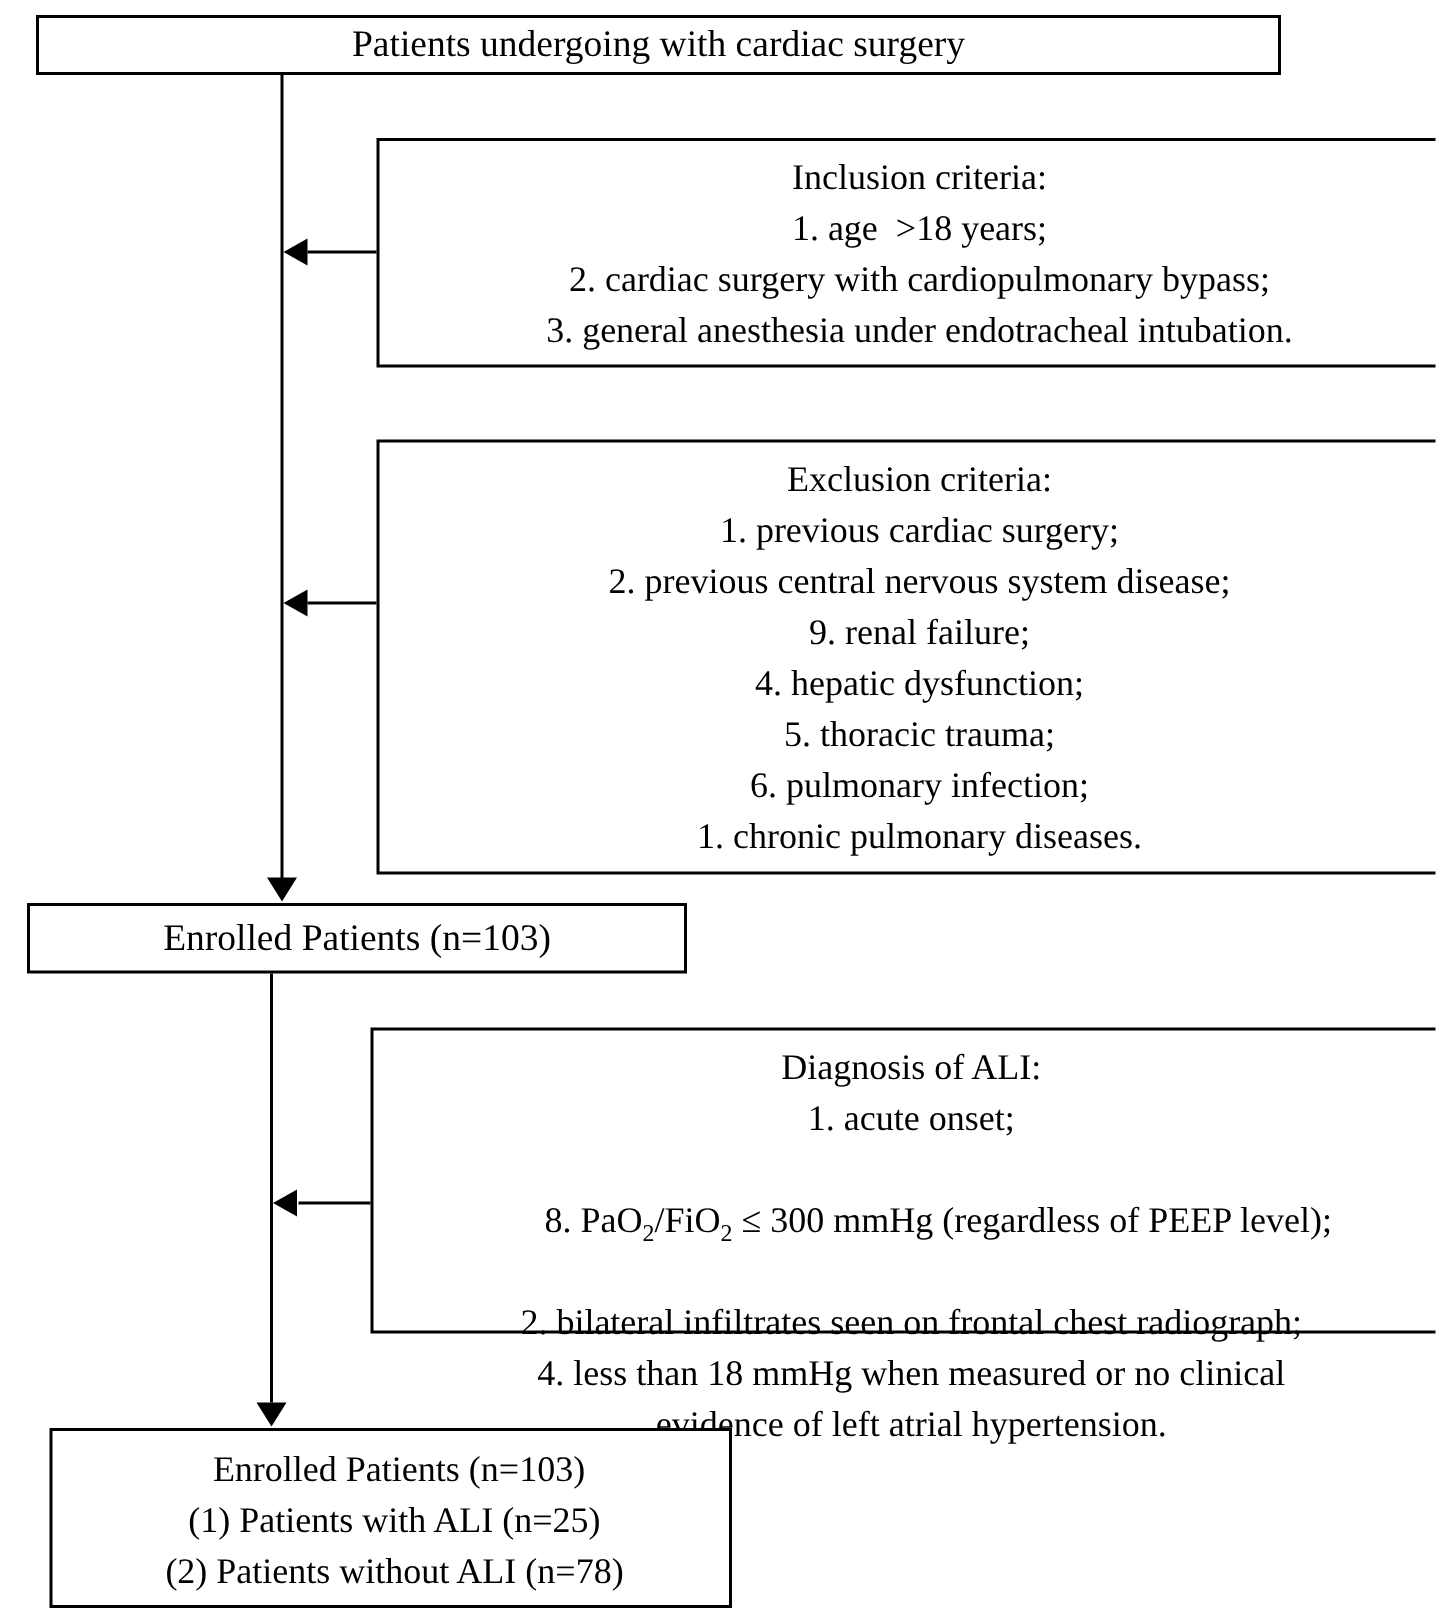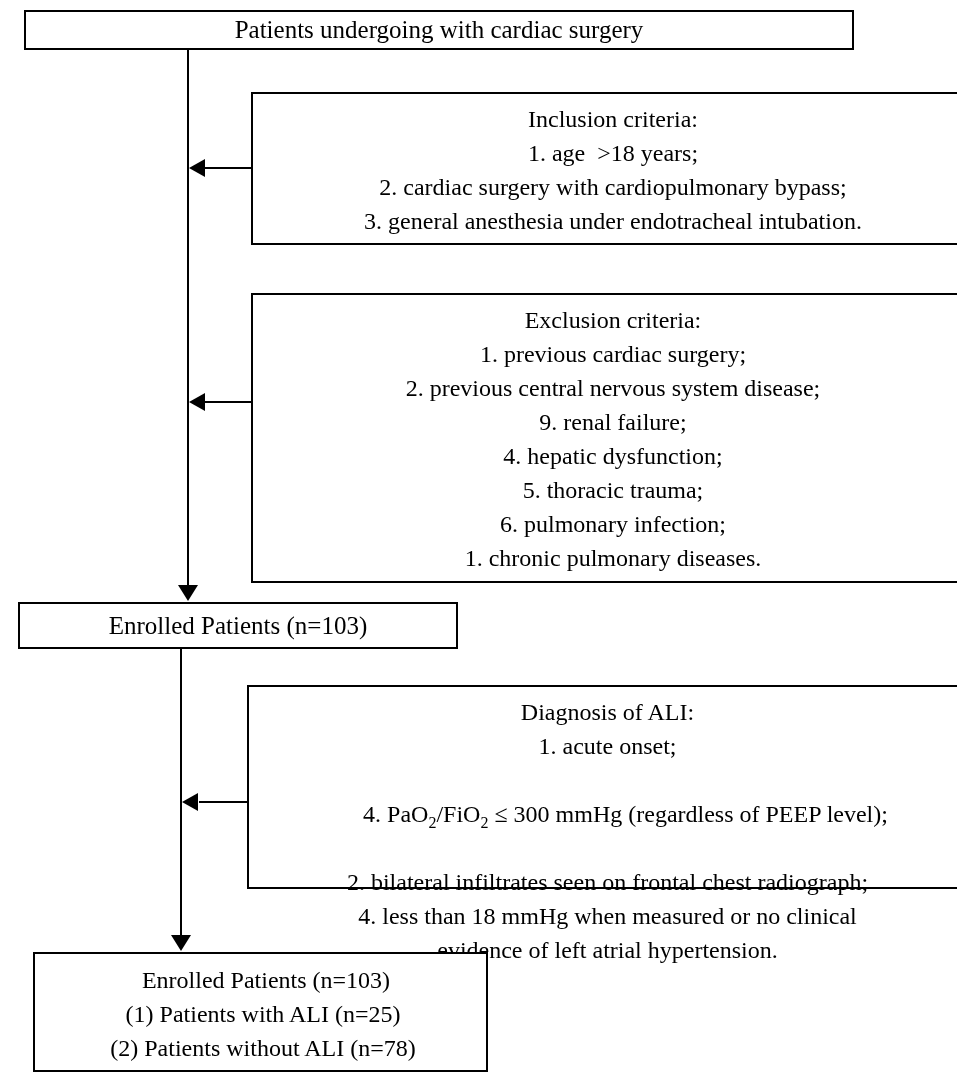--- a/index.html
+++ b/index.html
@@ -108,21 +108,21 @@
     <span>Enrolled Patients (n=103)</span>
   </div>
 
   <div class="connector" style="left:164px; top:649px; width:2px; height:286px;"></div>
   <div class="arrowhead-down" style="left:155px; top:935px;"></div>
 
   <div class="box list-pad" style="left:231px; top:685px; width:716px; height:204px;">
     <div class="line">Diagnosis of ALI:</div>
     <div class="line">1. acute onset;</div>
     <div class="line">
-      <span>4. PaO</span><span class="sub2">2</span><span>/FiO</span><span class="sub2">2</span><span> ≤ 300 mmHg (regardless of PEEP level);</span>
+      <span>8. PaO</span><span class="sub2">2</span><span>/FiO</span><span class="sub2">2</span><span> ≤ 300 mmHg (regardless of PEEP level);</span>
     </div>
     <div class="line">2. bilateral infiltrates seen on frontal chest radiograph;</div>
     <div class="line">4. less than 18 mmHg when measured or no clinical</div>
     <div class="line">evidence of left atrial hypertension.</div>
   </div>
 
   <div class="connector" style="left:183px; top:801px; width:48px; height:2px;"></div>
   <div class="arrowhead-left" style="left:166px; top:793px;"></div>
 
   <div class="box list-pad" style="left:17px; top:952px; width:455px; height:120px; padding-top:9px;">

